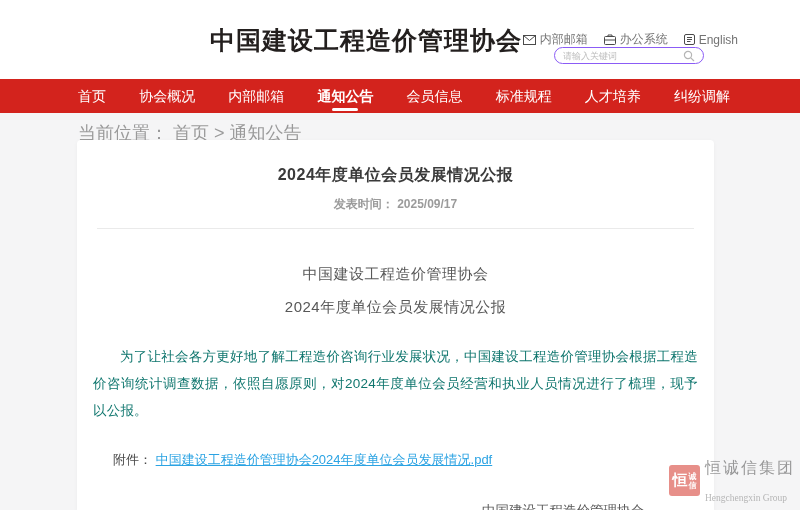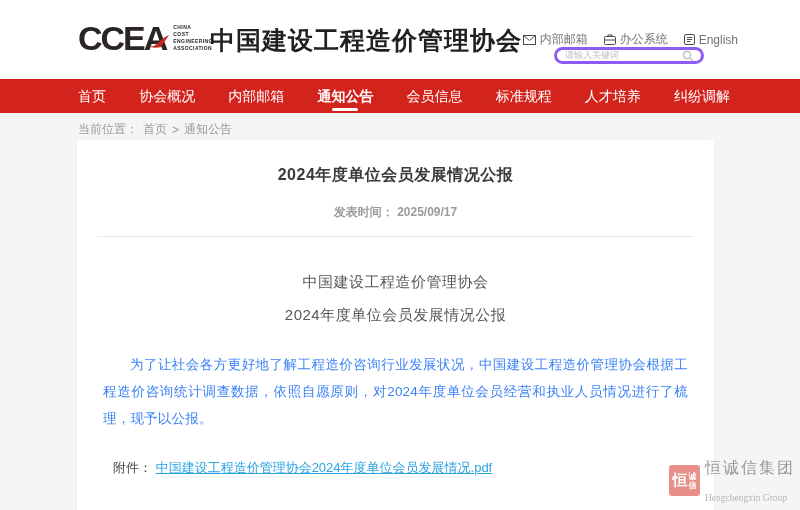--- a/index.html
+++ b/index.html
@@ -30,22 +30,22 @@
     font-size:25px; font-weight:700; color:#231f1e; letter-spacing:1px;
   }
   .quick-links {
     position:absolute; right:62px; top:31px;
     display:flex; gap:16px; align-items:center;
   }
   .quick-link { display:flex; align-items:center; gap:4px; font-size:12px; color:#737373; cursor:pointer; text-decoration:none; }
   .quick-link svg { display:block; }
   .search-box {
     position:absolute; right:96px; top:47px; width:150px; height:17px;
-    border:3px solid #8b5cf6; border-radius:9px; background:#fff;
-    display:flex; align-items:flex-start; padding:0 8px;
+    border:1px solid #8b5cf6; border-radius:9px; background:#fff;
+    display:flex; align-items:center; padding:0 8px;
   }
   .search-box input {
     border:none; outline:none; flex:1; font-size:9px; color:#666; background:transparent;
     font-family:"Liberation Sans","DejaVu Sans",sans-serif;
   }
   .search-box input::placeholder { color:#bdbdbd; }
   .search-btn { background:none; border:none; cursor:pointer; display:flex; align-items:center; padding:0; }
 
   
   .nav {
@@ -60,44 +60,44 @@
   }
   .nav-item.active { font-weight:700; }
   .nav-item.active::after {
     content:""; position:absolute; left:50%; transform:translateX(-50%);
     bottom:2px; width:26px; height:3px; background:#ffffff; border-radius:2px;
   }
 
   
   .breadcrumb {
     position:absolute; top:121px; left:78px;
-    font-size:12px; color:#9a9a9a; display:flex; gap:5px; align-items:center;
+    font-size:18px; color:#9a9a9a; display:flex; gap:5px; align-items:center;
   }
   .breadcrumb a { color:#9a9a9a; text-decoration:none; cursor:pointer; }
 
   
   .card {
     position:absolute; top:140px; left:77px; width:637px; height:372px;
     background:#ffffff; border-radius:4px 4px 0 0;
     box-shadow:0 1px 4px rgba(0,0,0,0.04);
   }
   .article-title {
     margin-top:25px; text-align:center;
     font-size:16px; font-weight:700; color:#3a3a3a; letter-spacing:0.5px;
   }
   .pub-line {
-    margin-top:18px; text-align:center;
+    margin-top:10px; text-align:center;
     font-size:12px; font-weight:700; color:#9b9b9b;
   }
   .card-divider { margin:15px 20px 0; border:none; border-top:1px solid #eaeaea; height:0; }
   .doc-title { text-align:center; font-size:15px; color:#585858; letter-spacing:0.5px; }
   .doc-title.l1 { margin-top:36px; }
   .doc-title.l2 { margin-top:14px; }
   .body-par {
-    margin:26px 26px 0; font-size:13.5px; color:#3b82f6;
+    margin:26px 16px 0; font-size:13.5px; color:#0f766e;
     line-height:27px; text-indent:2em; text-align:justify; letter-spacing:0.2px;
   }
   .attachment { margin:27px 10px 0; text-indent:2em; font-size:13px; color:#4a4a4a; }
   .attachment a { color:#2ba3e3; text-decoration:underline; cursor:pointer; }
   .signature {
     margin:33px 70px 0 auto; width:max-content; text-align:center;
     font-size:13.5px; color:#595959;
   }
 
   
@@ -119,34 +119,20 @@
   }
   .wm-text .wm-en {
     font-family:"Liberation Serif","DejaVu Serif",serif;
     font-size:9.5px; color:#8a8a8a; margin-top:14px;
   }
 </style>
 </head>
 <body>
 
 <div class="header">
-  <div class="logo">
-    <div class="logo-acronym">
-      <span>CCEA</span>
-      <svg class="logo-swoosh" width="26" height="16" viewBox="0 0 26 16">
-        <path d="M1 11 Q 8 15 14 9 T 25 1 L 17 13 Q 8 15 1 11 Z" fill="#c8281e"></path>
-      </svg>
-    </div>
-    <div class="logo-sub">
-      <span>CHINA</span>
-      <span>COST</span>
-      <span>ENGINEERING</span>
-      <span>ASSOCIATION</span>
-    </div>
-  </div>
 
   <div class="site-title">中国建设工程造价管理协会</div>
 
   <div class="quick-links">
     <a class="quick-link">
       <svg width="13" height="10" viewBox="0 0 13 10">
         <rect x="0.5" y="0.5" width="12" height="9" fill="none" stroke="#4a4a4a"></rect>
         <path d="M0.5 0.5 L6.5 5.5 L12.5 0.5" fill="none" stroke="#4a4a4a"></path>
       </svg>
       <span>内部邮箱</span>

